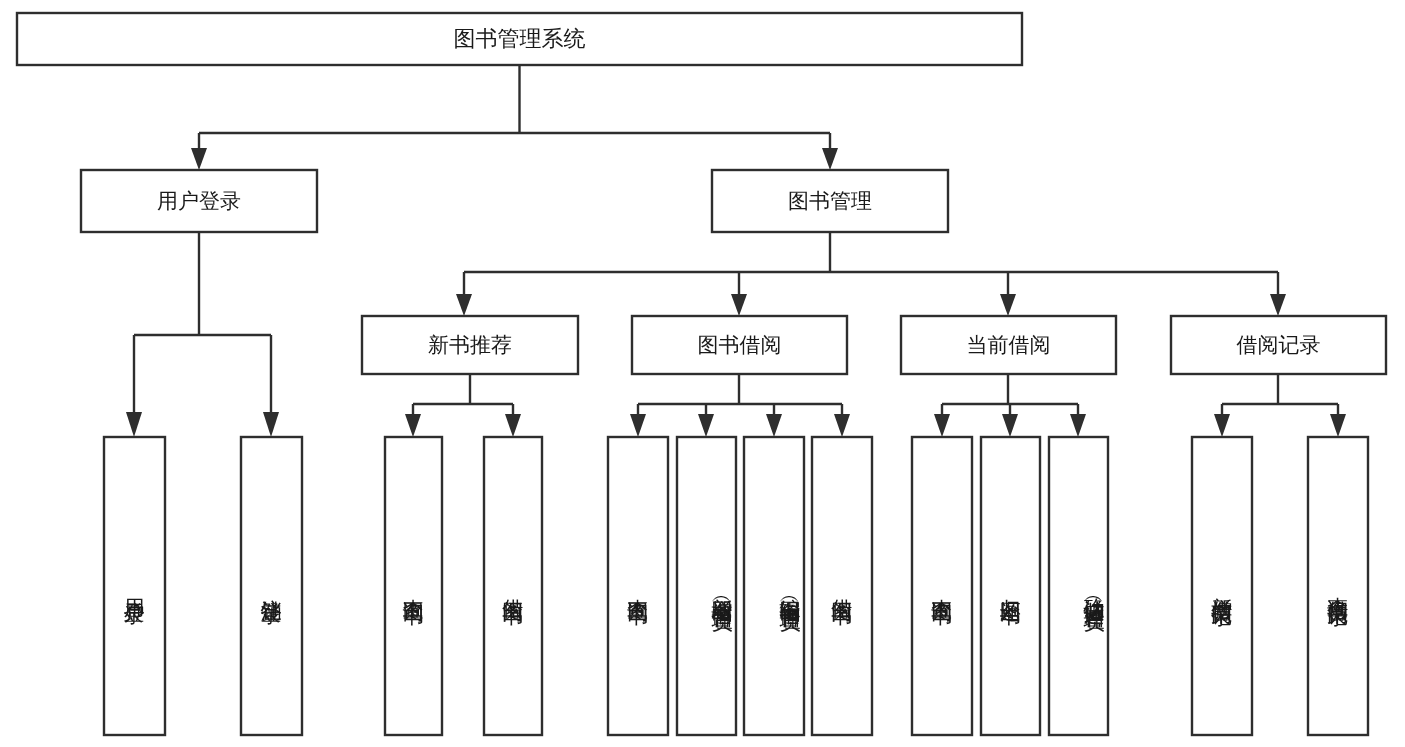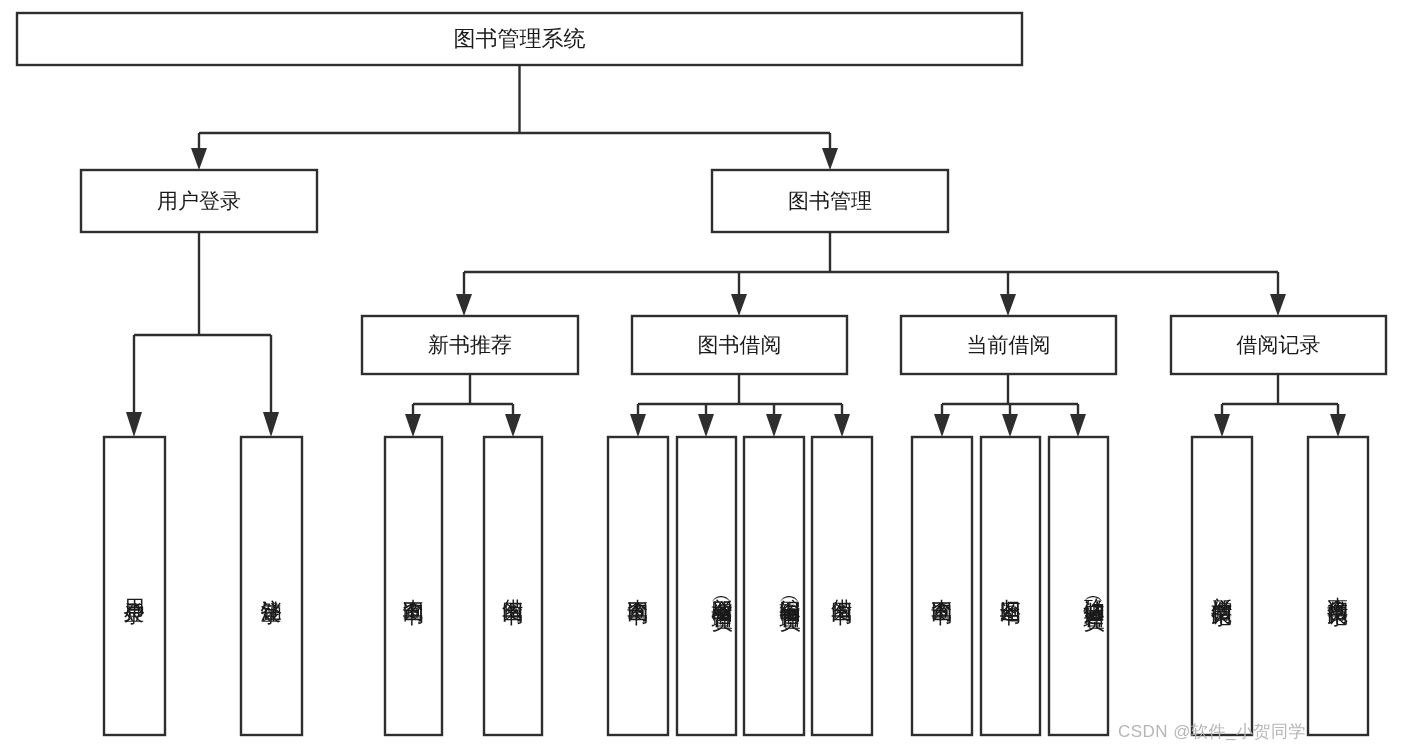--- a/index.html
+++ b/index.html
@@ -239,15 +239,14 @@
   <div class="leaf-label" style="left:912px; top:437px; width:60px; height:298px;">查询图书</div>
 
   <div class="leaf-label" style="left:981px; top:437px; width:59px; height:298px;">归还图书</div>
 
   <div class="leaf-label" style="left:1049px; top:437px; width:59px; height:298px; align-items:flex-start; padding-top:8px; box-sizing:border-box;">确认归还（管理员）</div>
 
   <div class="leaf-label" style="left:1192px; top:437px; width:60px; height:298px;">新增借阅记录</div>
 
   <div class="leaf-label" style="left:1308px; top:437px; width:60px; height:298px;">查询借阅记录</div>
 
-  <div class="watermark">CSDN @软件_小贺同学</div>
 
 </div>
 
 </body></html>

